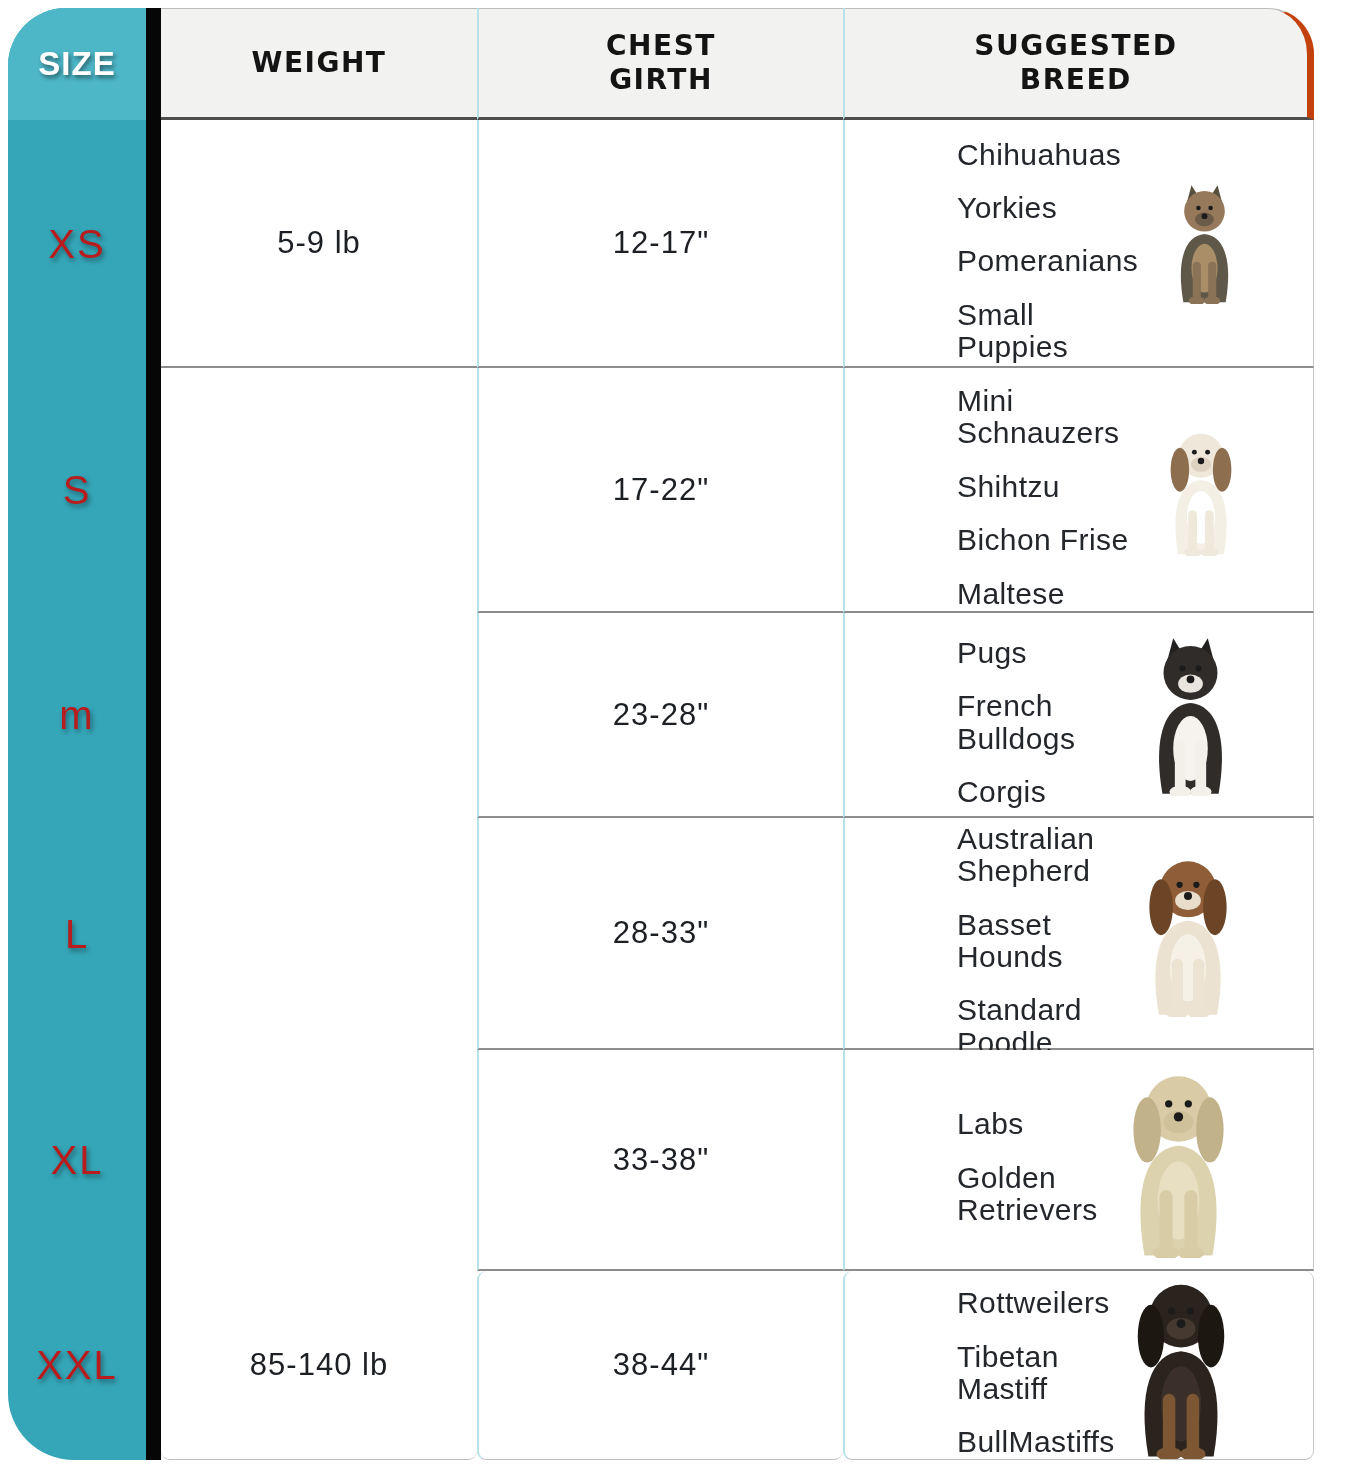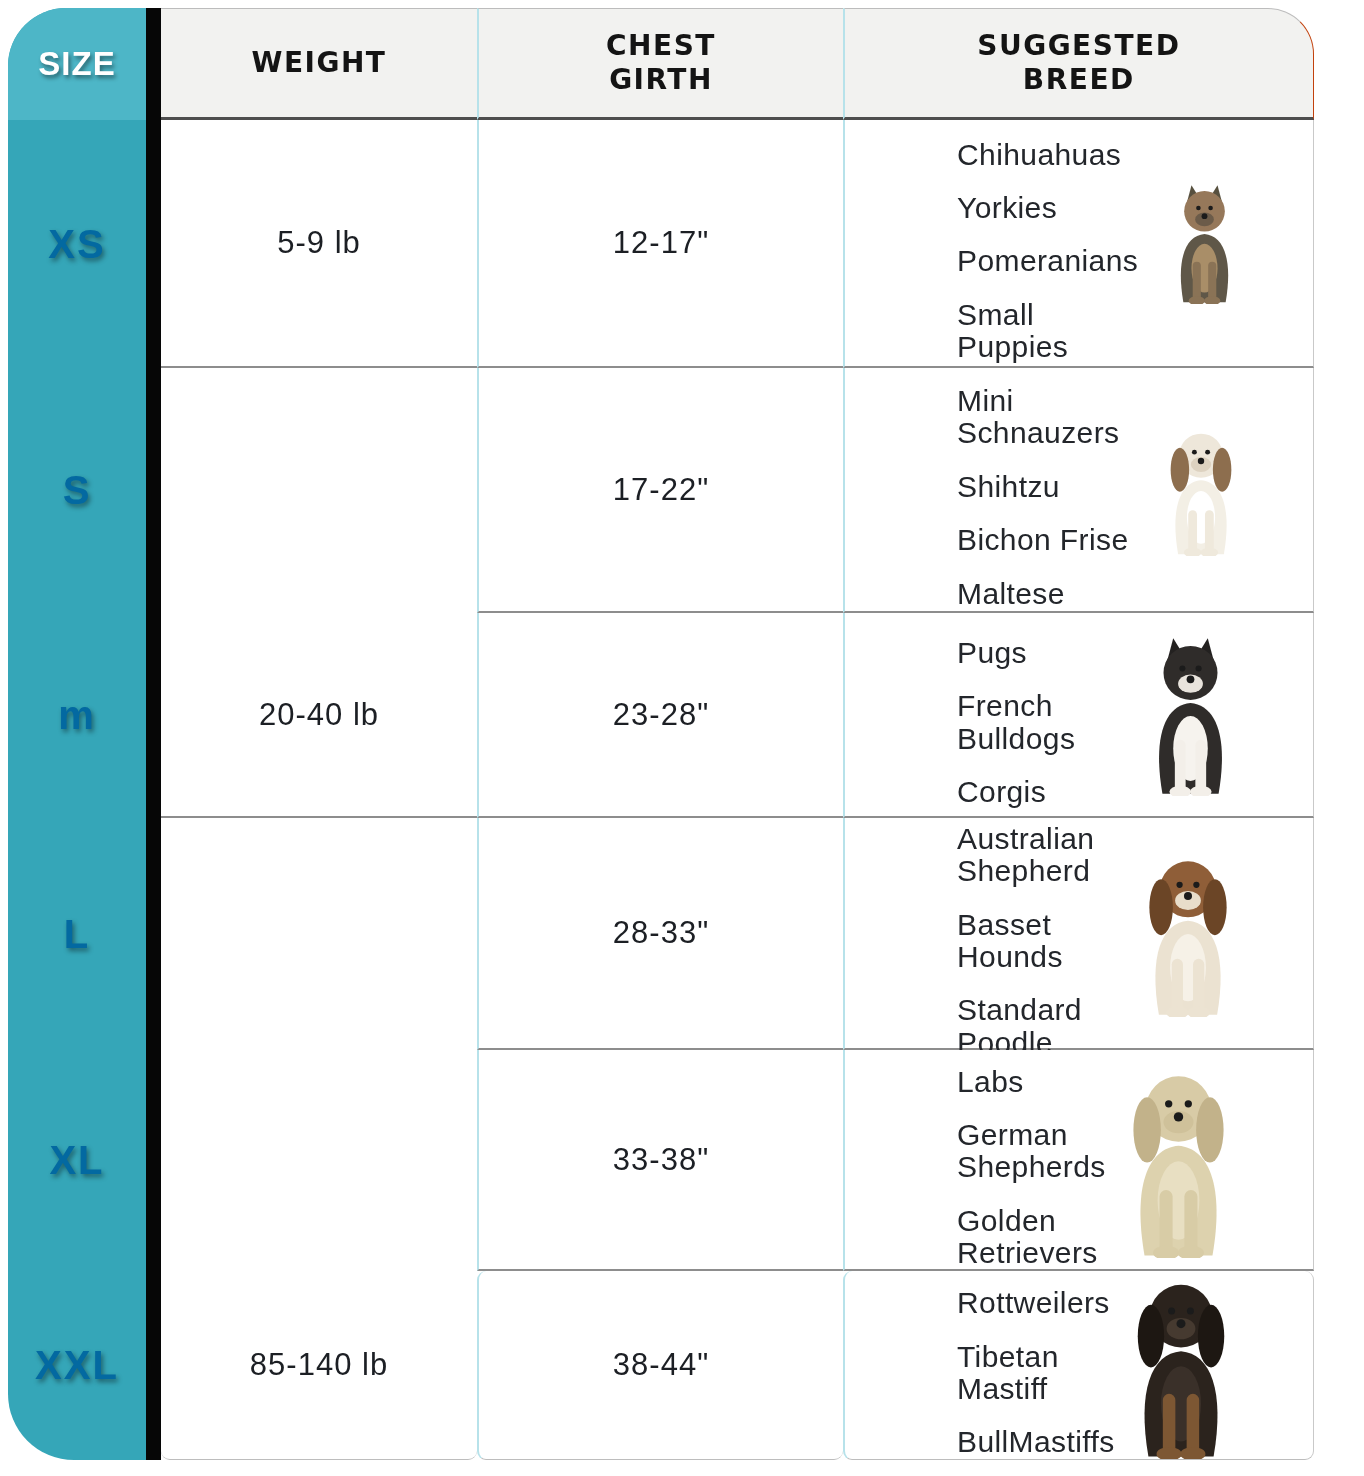--- a/index.html
+++ b/index.html
@@ -18,37 +18,37 @@
   .teal-header {
     grid-column:1; grid-row:1; background:#4db6c7; border-radius:58px 0 0 0; z-index:2;
     display:flex; align-items:center; justify-content:center;
   }
   .size-title {
     color:#ffffff; font-weight:700; font-size:33px; letter-spacing:1px;
     text-shadow:2px 3px 4px rgba(0,0,0,0.45);
   }
   .size-label {
     grid-column:1; z-index:3; display:flex; align-items:center; justify-content:center;
-    color:#0369a1; font-weight:700; font-size:40px; letter-spacing:2px;
+    color:#b91c1c; font-weight:400; font-size:40px; letter-spacing:2px;
     text-shadow:2px 3px 5px rgba(0,0,0,0.42);
   }
 
   
   .black-stripe { grid-column:2; grid-row:1/8; background:#060606; z-index:2; }
 
   
   .hcell {
     background:#f2f2f0; border-bottom:3px solid #4e4e4e; border-top:1px solid #bcbcbc;
     display:flex; align-items:center; justify-content:center; text-align:center;
     font-family:"DejaVu Sans", sans-serif; font-weight:700; font-size:28px;
     letter-spacing:1.5px; color:#141414; line-height:1.2; white-space:pre-line;
   }
   .hc-weight { grid-column:3; grid-row:1; }
   .hc-girth  { grid-column:4; grid-row:1; border-left:2px solid #b7e2ea; }
-  .hc-breed  { grid-column:5; grid-row:1; border-left:2px solid #b7e2ea; border-right:1px solid #c2410c; border-top-right-radius:46px; }
+  .hc-breed  { grid-column:5; grid-row:1; border-left:2px solid #b7e2ea; border-right:7px solid #c2410c; border-top-right-radius:46px; }
 
   
   .cell {
     background:#ffffff; border-bottom:2px solid #8d8d8d;
     display:flex; align-items:center; justify-content:center;
     font-size:31px; color:#1c1f24; letter-spacing:1px;
   }
   .col-weight { grid-column:3; }
   .col-girth  { grid-column:4; border-left:2px solid #b7e2ea; }
   .col-breed  {
@@ -127,21 +127,20 @@
           <ellipse cx="74" cy="52" rx="10.5" ry="25" fill="#8d6e4e"></ellipse>
     <ellipse cx="50" cy="46" rx="11.5" ry="8.5" fill="#ddd2c0"></ellipse>
     <circle cx="42.5" cy="32" r="2.8" fill="#1b1b1b"></circle>
     <circle cx="57.5" cy="32" r="2.8" fill="#1b1b1b"></circle>
     <circle cx="50" cy="42" r="3.6" fill="#1b1b1b"></circle>
   </svg>
       </div>
   </div>
 
   <div class="size-label r4">m</div>
-  <div class="cell col-weight r4">20-40 lb</div>
   <div class="cell col-girth r4">23-28"</div>
   <div class="cell col-breed r4">
     <div class="breeds"><div class="breed">Pugs</div><div class="breed">French
 Bulldogs</div><div class="breed">Corgis</div></div>
     <div class="dog">
         <svg width="113" height="162" viewBox="0 0 100 150" xmlns="http://www.w3.org/2000/svg">
     <path d="M26,34 L34,4 L47,25 Z" fill="#232120"></path>
           <path d="M74,34 L66,4 L53,25 Z" fill="#232120"></path>
     <path d="M24,148 C15,96 26,66 50,64 C74,66 85,96 76,148 Z" fill="#2f2c2a"></path>
     <ellipse cx="50" cy="106" rx="16" ry="30" fill="#f6f3ee"></ellipse>
@@ -182,22 +181,21 @@
     <circle cx="42.5" cy="32" r="2.8" fill="#1b1b1b"></circle>
     <circle cx="57.5" cy="32" r="2.8" fill="#1b1b1b"></circle>
     <circle cx="50" cy="42" r="3.6" fill="#1b1b1b"></circle>
   </svg>
       </div>
   </div>
 
   <div class="size-label r6">XL</div>
   <div class="cell col-girth r6">33-38"</div>
   <div class="cell col-breed r6">
-    <div class="breeds"><div class="breed">Labs</div><div class="breed">German
-Shepherds</div><div class="breed">Golden
+    <div class="breeds"><div class="breed">Labs</div><div class="breed">Golden
 Retrievers</div></div>
     <div class="dog">
         <svg width="137" height="196" viewBox="0 0 100 150" xmlns="http://www.w3.org/2000/svg">
 
     <path d="M24,148 C15,96 26,66 50,64 C74,66 85,96 76,148 Z" fill="#ddd2ae"></path>
     <ellipse cx="50" cy="106" rx="16" ry="30" fill="#e8dfc2"></ellipse>
     <rect x="35.5" y="98" width="10" height="48" rx="5" fill="#d8cca6"></rect>
     <rect x="54.5" y="98" width="10" height="48" rx="5" fill="#d8cca6"></rect>
     <ellipse cx="40.5" cy="146" rx="10" ry="5.5" fill="#d8cca6"></ellipse>
     <ellipse cx="59.5" cy="146" rx="10" ry="5.5" fill="#d8cca6"></ellipse>

